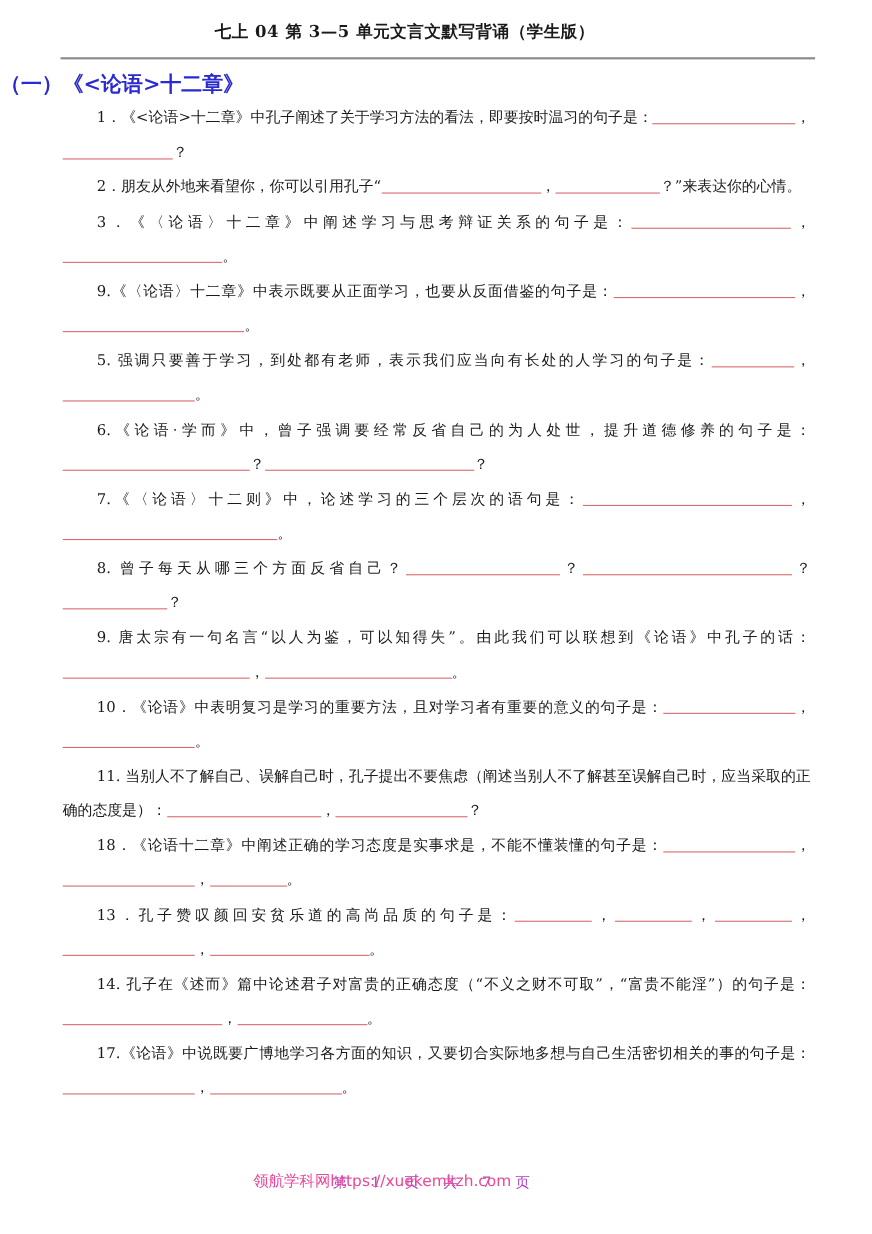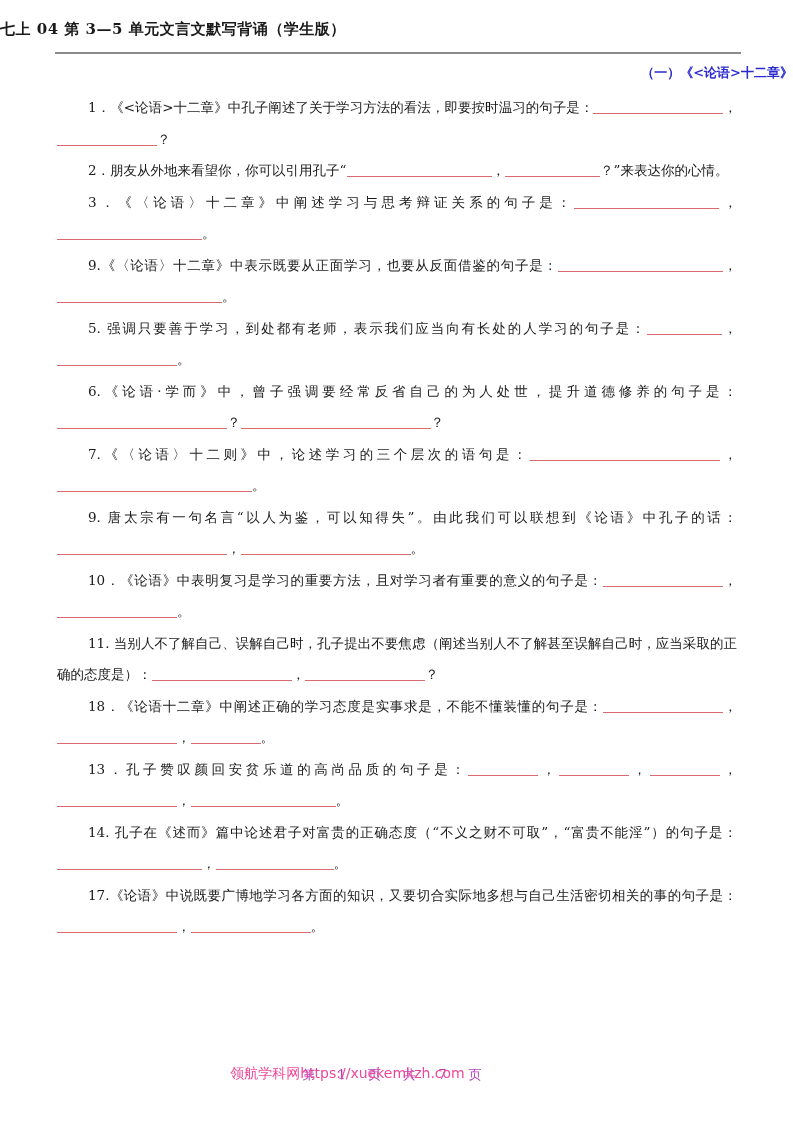--- a/index.html
+++ b/index.html
@@ -3,30 +3,30 @@
 <meta charset="utf-8">
 <style>
   html, body { margin: 0; padding: 0; background: #ffffff; }
   body {
     width: 793px; height: 1122px; position: relative; overflow: hidden;
     font-family: "DejaVu Serif", "Liberation Serif", serif;
     color: #1a1a1a;
   }
   .page-title {
     position: absolute; top: 20px; left: 0; width: 736px;
-    font-size: 15px; font-weight: bold; letter-spacing: 0.5px;
+    text-align: center; font-size: 15px; font-weight: bold; letter-spacing: 0.5px;
     font-family: "DejaVu Serif", serif;
   }
   .header-rule {
     position: absolute; top: 52px; left: 55px; width: 686px; height: 2px;
     background: #8c8c8c;
   }
   .section-title {
     position: absolute; top: 64px; left: 0; width: 793px;
-    text-align: right; font-size: 13px; font-weight: bold; color: #2a2ad0;
+    text-align: left; font-size: 19px; font-weight: bold; color: #2a2ad0;
   }
   .questions {
     position: absolute; top: 92px; left: 57px; width: 680px;
     font-size: 13.5px; line-height: 31.5px;
   }
   .q {
     text-indent: 31px; text-align: justify; margin: 0;
   }
   .blank {
     display: inline-block; border-bottom: 1.3px solid #d96a6e;
@@ -54,20 +54,21 @@
 <div class="section-title">（一）《&lt;论语&gt;十二章》</div>
 
 <div class="questions" id="qlist">
     <p class="q"><span>1．《&lt;论语&gt;十二章》中孔子阐述了关于学习方法的看法，即要按时温习的句子是：</span><span class="blank" style="width: 130px; border-bottom-color: rgb(217, 106, 110);"></span><span>，</span><span class="blank" style="width: 100px; border-bottom-color: rgb(217, 106, 110);"></span><span>？</span></p>
     <p class="q"><span>2．朋友从外地来看望你，你可以引用孔子“</span><span class="blank" style="width: 145px; border-bottom-color: rgb(217, 106, 110);"></span><span>，</span><span class="blank" style="width: 95px; border-bottom-color: rgb(217, 106, 110);"></span><span>？”来表达你的心情。</span></p>
     <p class="q"><span>3．《〈论语〉十二章》中阐述学习与思考辩证关系的句子是：</span><span class="blank" style="width: 145px; border-bottom-color: rgb(217, 106, 110);"></span><span>，</span><span class="blank" style="width: 145px; border-bottom-color: rgb(217, 106, 110);"></span><span>。</span></p>
     <p class="q"><span>9.《〈论语〉十二章》中表示既要从正面学习，也要从反面借鉴的句子是：</span><span class="blank" style="width: 165px; border-bottom-color: rgb(217, 106, 110);"></span><span>，</span><span class="blank" style="width: 165px; border-bottom-color: rgb(217, 106, 110);"></span><span>。</span></p>
     <p class="q"><span>5. 强调只要善于学习，到处都有老师，表示我们应当向有长处的人学习的句子是：</span><span class="blank" style="width: 75px; border-bottom-color: rgb(217, 106, 110);"></span><span>，</span><span class="blank" style="width: 120px; border-bottom-color: rgb(217, 106, 110);"></span><span>。</span></p>
     <p class="q"><span>6.《论语·学而》中，曾子强调要经常反省自己的为人处世，提升道德修养的句子是：</span><span class="blank" style="width: 170px; border-bottom-color: rgb(217, 106, 110);"></span><span>？</span><span class="blank" style="width: 190px; border-bottom-color: rgb(217, 106, 110);"></span><span>？</span></p>
     <p class="q"><span>7.《〈论语〉十二则》中，论述学习的三个层次的语句是：</span><span class="blank" style="width: 190px; border-bottom-color: rgb(217, 106, 110);"></span><span>，</span><span class="blank" style="width: 195px; border-bottom-color: rgb(217, 106, 110);"></span><span>。</span></p>
+    <p class="q"><span>8. 曾子每天从哪三个方面反省自己？</span><span class="blank" style="width: 140px; border-bottom-color: rgb(217, 106, 110);"></span><span>？</span><span class="blank" style="width: 190px; border-bottom-color: rgb(217, 106, 110);"></span><span>？</span><span class="blank" style="width: 95px; border-bottom-color: rgb(217, 106, 110);"></span><span>？</span></p>
     <p class="q"><span>9. 唐太宗有一句名言“以人为鉴，可以知得失”。由此我们可以联想到《论语》中孔子的话：</span><span class="blank" style="width: 170px; border-bottom-color: rgb(217, 106, 110);"></span><span>，</span><span class="blank" style="width: 170px; border-bottom-color: rgb(217, 106, 110);"></span><span>。</span></p>
     <p class="q"><span>10．《论语》中表明复习是学习的重要方法，且对学习者有重要的意义的句子是：</span><span class="blank" style="width: 120px; border-bottom-color: rgb(217, 106, 110);"></span><span>，</span><span class="blank" style="width: 120px; border-bottom-color: rgb(217, 106, 110);"></span><span>。</span></p>
     <p class="q"><span>11. 当别人不了解自己、误解自己时，孔子提出不要焦虑（阐述当别人不了解甚至误解自己时，应当采取的正确的态度是）：</span><span class="blank" style="width: 140px; border-bottom-color: rgb(217, 106, 110);"></span><span>，</span><span class="blank" style="width: 120px; border-bottom-color: rgb(217, 106, 110);"></span><span>？</span></p>
     <p class="q"><span>18．《论语十二章》中阐述正确的学习态度是实事求是，不能不懂装懂的句子是：</span><span class="blank" style="width: 120px; border-bottom-color: rgb(217, 106, 110);"></span><span>，</span><span class="blank" style="width: 120px; border-bottom-color: rgb(217, 106, 110);"></span><span>，</span><span class="blank" style="width: 70px; border-bottom-color: rgb(217, 106, 110);"></span><span>。</span></p>
     <p class="q"><span>13．孔子赞叹颜回安贫乐道的高尚品质的句子是：</span><span class="blank" style="width: 70px; border-bottom-color: rgb(217, 106, 110);"></span><span>，</span><span class="blank" style="width: 70px; border-bottom-color: rgb(217, 106, 110);"></span><span>，</span><span class="blank" style="width: 70px; border-bottom-color: rgb(217, 106, 110);"></span><span>，</span><span class="blank" style="width: 120px; border-bottom-color: rgb(217, 106, 110);"></span><span>，</span><span class="blank" style="width: 145px; border-bottom-color: rgb(217, 106, 110);"></span><span>。</span></p>
     <p class="q"><span>14. 孔子在《述而》篇中论述君子对富贵的正确态度（“不义之财不可取”，“富贵不能淫”）的句子是：</span><span class="blank" style="width: 145px; border-bottom-color: rgb(217, 106, 110);"></span><span>，</span><span class="blank" style="width: 118px; border-bottom-color: rgb(217, 106, 110);"></span><span>。</span></p>
     <p class="q"><span>17.《论语》中说既要广博地学习各方面的知识，又要切合实际地多想与自己生活密切相关的事的句子是：</span><span class="blank" style="width: 120px; border-bottom-color: rgb(217, 106, 110);"></span><span>，</span><span class="blank" style="width: 120px; border-bottom-color: rgb(217, 106, 110);"></span><span>。</span></p>
   </div>
 
 <div class="footer">

